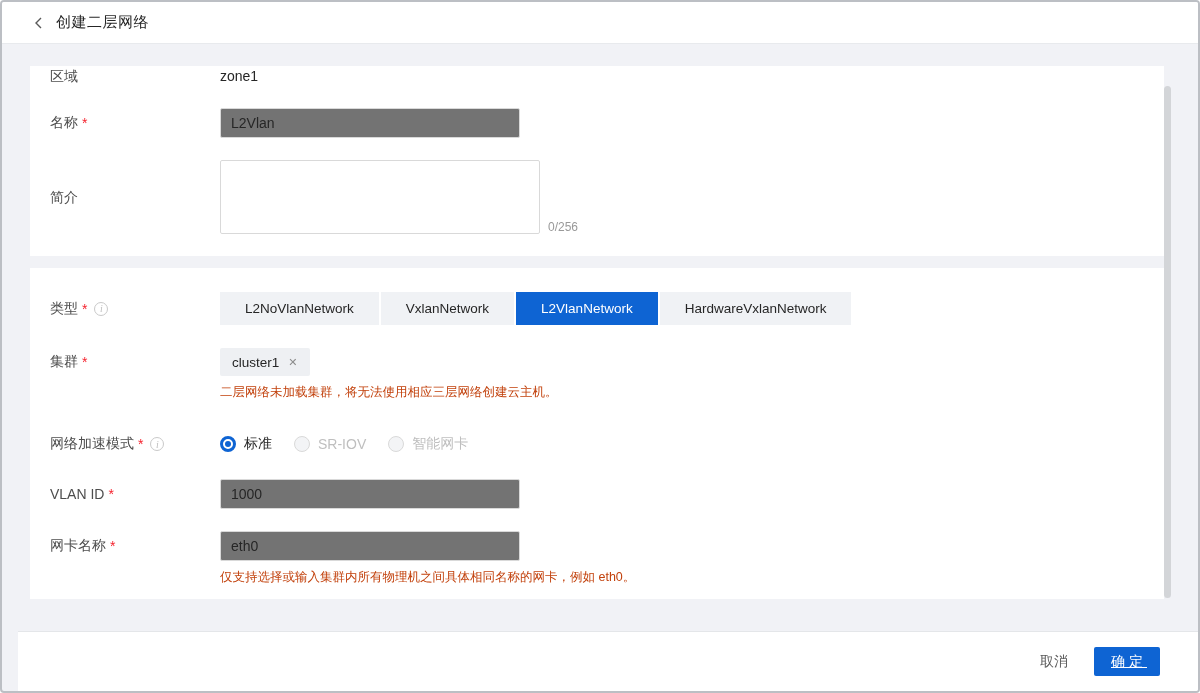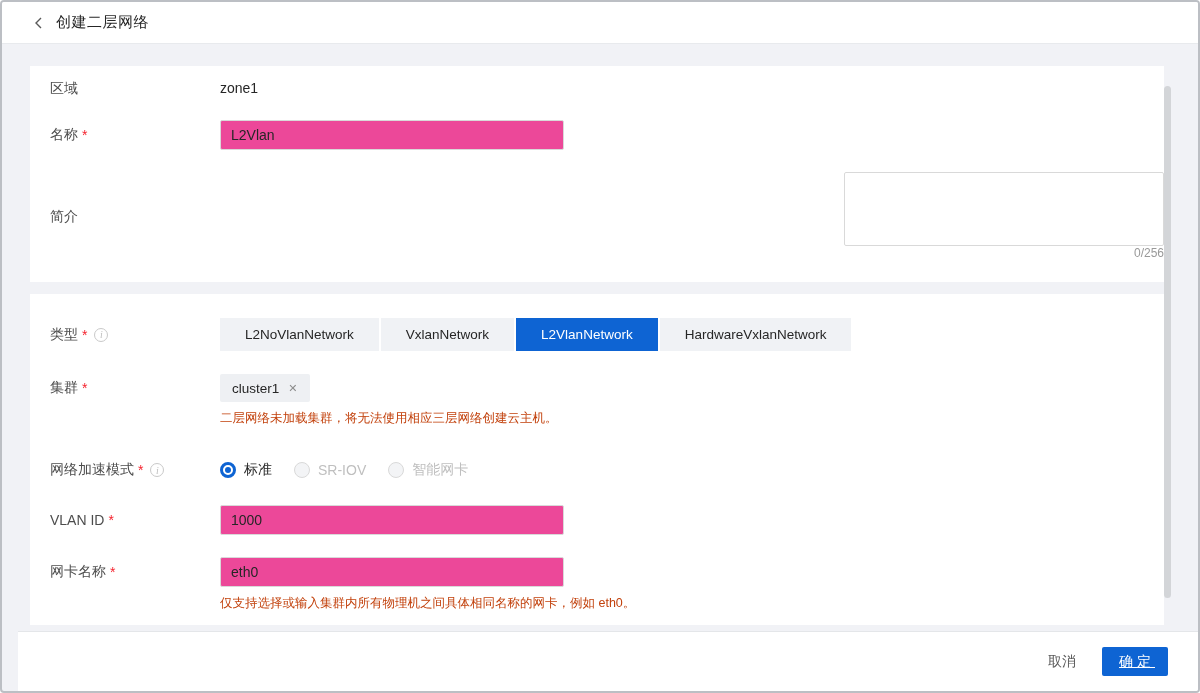--- a/index.html
+++ b/index.html
@@ -26,21 +26,21 @@
     padding-left: 30px;
   }
   .back-icon { display: inline-flex; align-items: center; cursor: pointer; margin-right: 10px; }
   .page-title { font-size: 15px; color: #262626; font-weight: 500; letter-spacing: 0.5px; }
   
   .panel {
     background: #ffffff;
     margin-left: 28px;
     width: 1134px;
   }
-  .panel-1 { margin-top: 22px; padding: 12px 0 22px 0; }
+  .panel-1 { margin-top: 22px; padding: 0 0 22px 0; }
   .panel-2 { margin-top: 12px; padding: 24px 0 14px 0; }
   .form-row { display: flex; align-items: flex-start; }
   .label-col {
     width: 190px;
     padding-left: 20px;
     flex: none;
     font-size: 14px;
     color: #4d4d4d;
     display: flex;
     align-items: center;
@@ -53,31 +53,31 @@
     border-radius: 50%;
     color: #bfbfbf;
     font-size: 10px;
     font-style: italic;
     margin-left: 7px;
     font-family: "Liberation Serif", serif;
   }
   .control-col { flex: 1; }
   .static-value { font-size: 14px; color: #262626; line-height: 20px; }
   .text-input {
-    width: 344px; height: 30px;
+    width: 300px; height: 30px;
     border: 1px solid #d9d9d9;
     border-radius: 2px;
     padding: 0 10px;
     font-size: 14px;
     color: #262626;
     font-family: "Liberation Sans", sans-serif;
     outline: none;
-    background: #ec4899;
-  }
-  .desc-wrap { display: flex; align-items: flex-end; flex-direction: column; }
+    background: #737373;
+  }
+  .desc-wrap { display: flex; align-items: flex-end; }
   .desc-textarea {
     width: 320px; height: 74px;
     border: 1px solid #d9d9d9;
     border-radius: 2px;
     padding: 6px 10px;
     font-size: 14px;
     color: #262626;
     font-family: "Liberation Sans", sans-serif;
     resize: none;
     outline: none;
@@ -149,21 +149,21 @@
   
   .footer {
     position: absolute;
     left: 16px; right: 0; bottom: 0;
     height: 60px;
     background: #ffffff;
     border-top: 1px solid #e4e6e9;
     display: flex;
     align-items: center;
     justify-content: flex-end;
-    padding-right: 30px;
+    padding-right: 38px;
   }
   .cancel-button {
     background: none; border: none;
     font-size: 14px; color: #595959;
     cursor: pointer;
     font-family: "Liberation Sans", sans-serif;
     margin-right: 26px;
   }
   .ok-button {
     background: #0e64d3;

